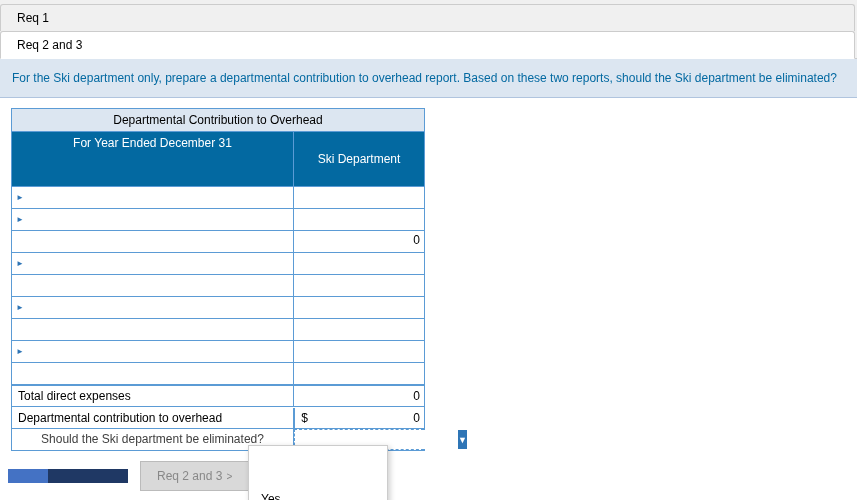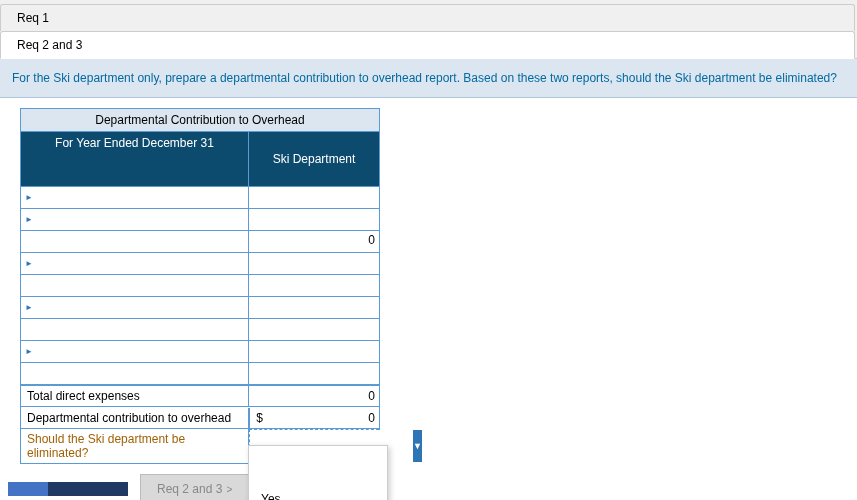--- a/index.html
+++ b/index.html
@@ -35,37 +35,37 @@
       background: #dce6f1;
       padding: 10px 12px;
       font-size: 12px;
       color: #0369a1;
       border-bottom: 1px solid #b0c4de;
       line-height: 1.5;
     }
 
     
     .table-container {
-      margin: 10px 20px;
+      margin: 10px 11px;
       border: 1px solid #5b9bd5;
-      width: 360px;
+      width: 414px;
     }
 
     
     .table-title {
       background: #dce6f1;
       text-align: center;
       padding: 4px;
       font-size: 12px;
       border-bottom: 1px solid #5b9bd5;
     }
 
     .table-header-row {
       display: flex;
-      background: #0c4a6e;
+      background: #0369a1;
       color: #fff;
       font-size: 12px;
     }
     .col-label {
       flex: 1;
       padding: 4px 6px;
       border-right: 1px solid #5b9bd5;
       text-align: center;
     }
     .col-value {
@@ -130,21 +130,22 @@
     .dropdown-row {
       display: flex;
       border-top: 1px solid #5b9bd5;
       min-height: 22px;
     }
     .dropdown-row .cell-label {
       flex: 1;
       border-right: 1px solid #5b9bd5;
       padding: 3px 6px;
       background: #fff;
-      color: #a16207;
+      color: #404040;
+      text-align: center;
     }
     .dropdown-cell {
       width: 130px;
       background: #fff;
       display: flex;
       align-items: stretch;
       border: 1px dashed #5b9bd5;
     }
     .dropdown-input {
       flex: 1;

